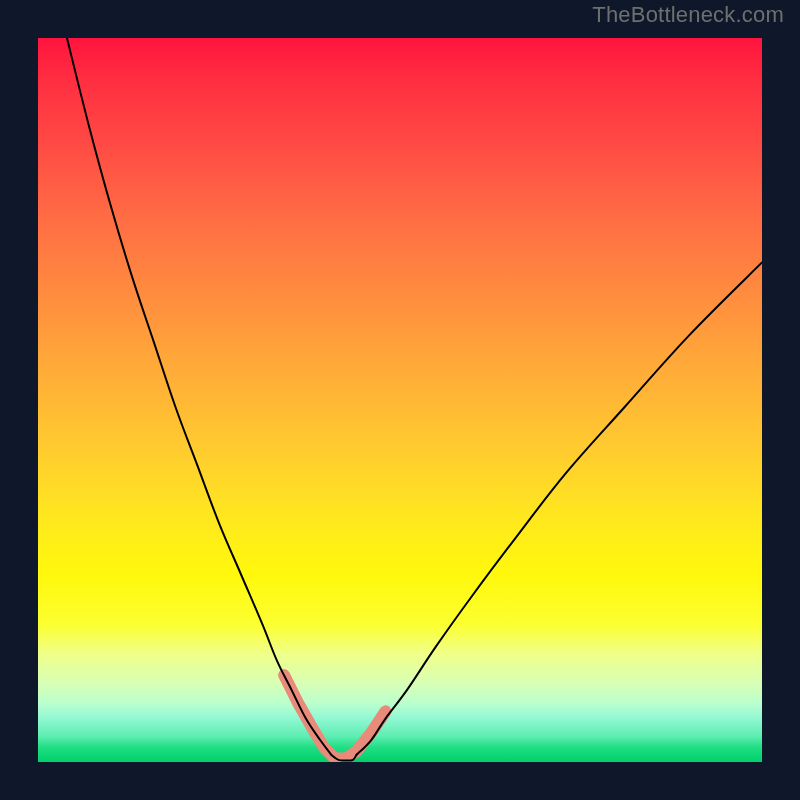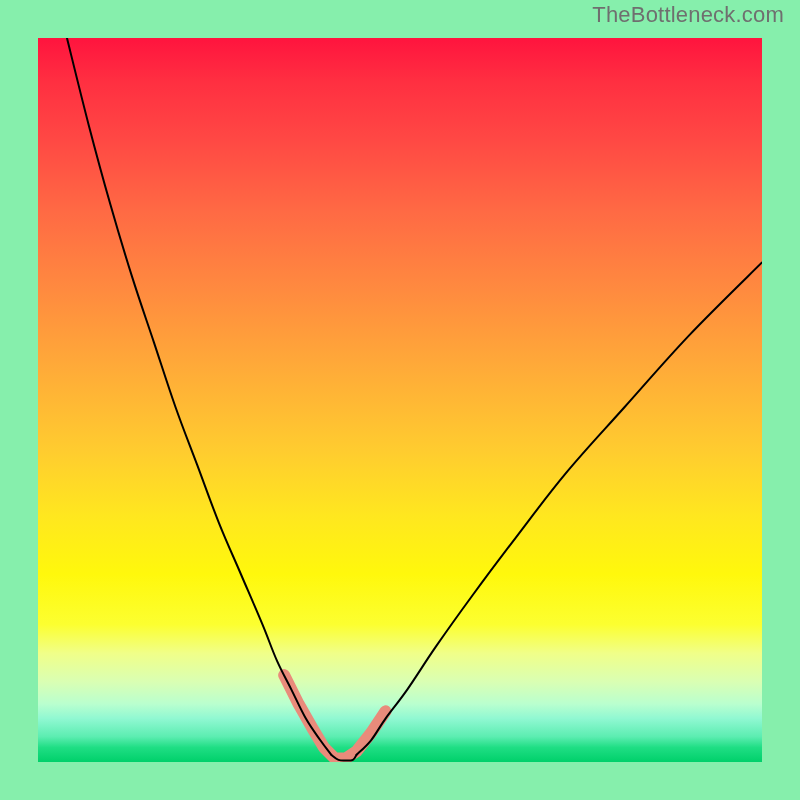--- a/index.html
+++ b/index.html
@@ -8,21 +8,21 @@
     width: 800px;
     height: 800px;
     background: #000;
     overflow: hidden;
     font-family: Arial, Helvetica, sans-serif;
   }
   .stage {
     position: relative;
     width: 800px;
     height: 800px;
-    background: #86efac;
+    background: #0f172a;
   }
   .plot-area {
     position: absolute;
     left: 38px;
     top: 38px;
     width: 724px;
     height: 724px;
   }
   .gradient-bg {
     position: absolute;

